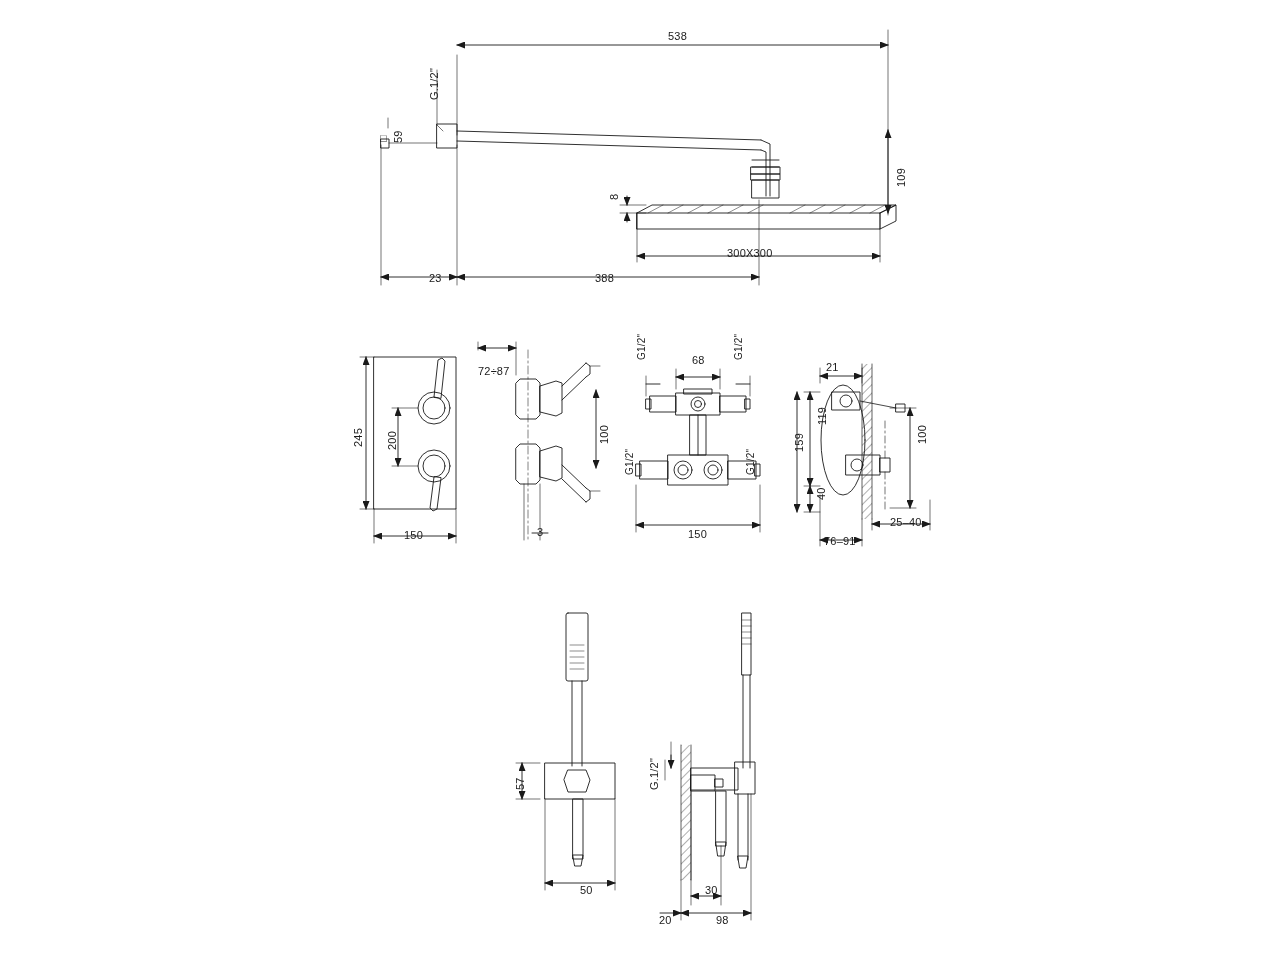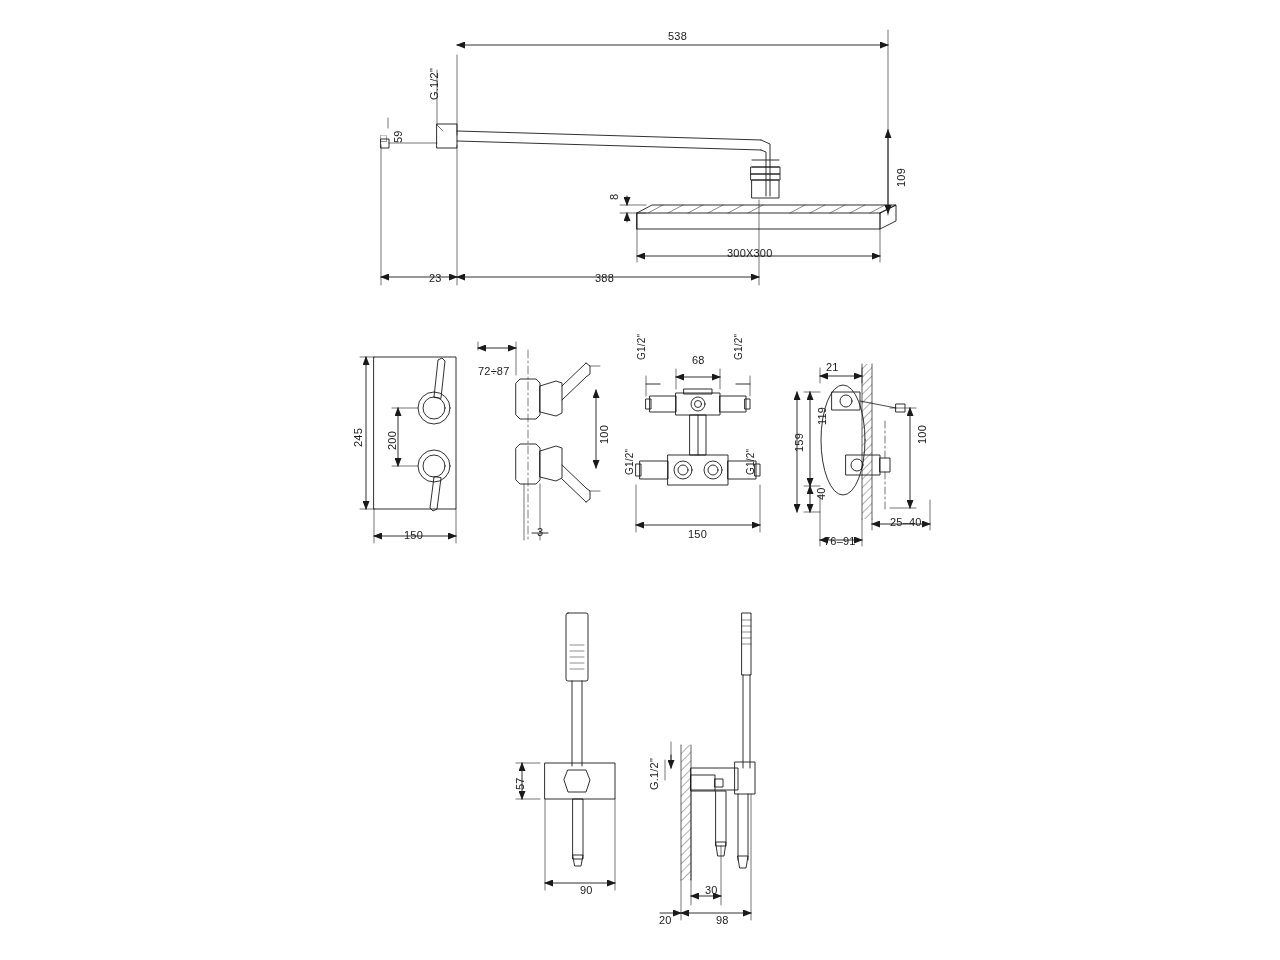--- a/index.html
+++ b/index.html
@@ -332,20 +332,20 @@
 
   <div class="dimlabel" style="left:826px; top:361px;">21</div>
   <div class="dimlabel rot90" style="left:816px; top:425px;">119</div>
   <div class="dimlabel rot90" style="left:793px; top:452px;">159</div>
   <div class="dimlabel rot90" style="left:815px; top:500px;">40</div>
   <div class="dimlabel rot90" style="left:916px; top:444px;">100</div>
   <div class="dimlabel" style="left:890px; top:516px;">25–40</div>
   <div class="dimlabel" style="left:824px; top:535px;">76–91</div>
 
   <div class="dimlabel rot90" style="left:514px; top:790px;">57</div>
-  <div class="dimlabel" style="left:580px; top:884px;">90</div>
+  <div class="dimlabel" style="left:580px; top:884px;">50</div>
 
   <div class="dimlabel rot90" style="left:648px; top:790px;">G.1/2"</div>
   <div class="dimlabel" style="left:705px; top:884px;">30</div>
   <div class="dimlabel" style="left:659px; top:914px;">20</div>
   <div class="dimlabel" style="left:716px; top:914px;">98</div>
 
 </div>
 
 </body></html>

